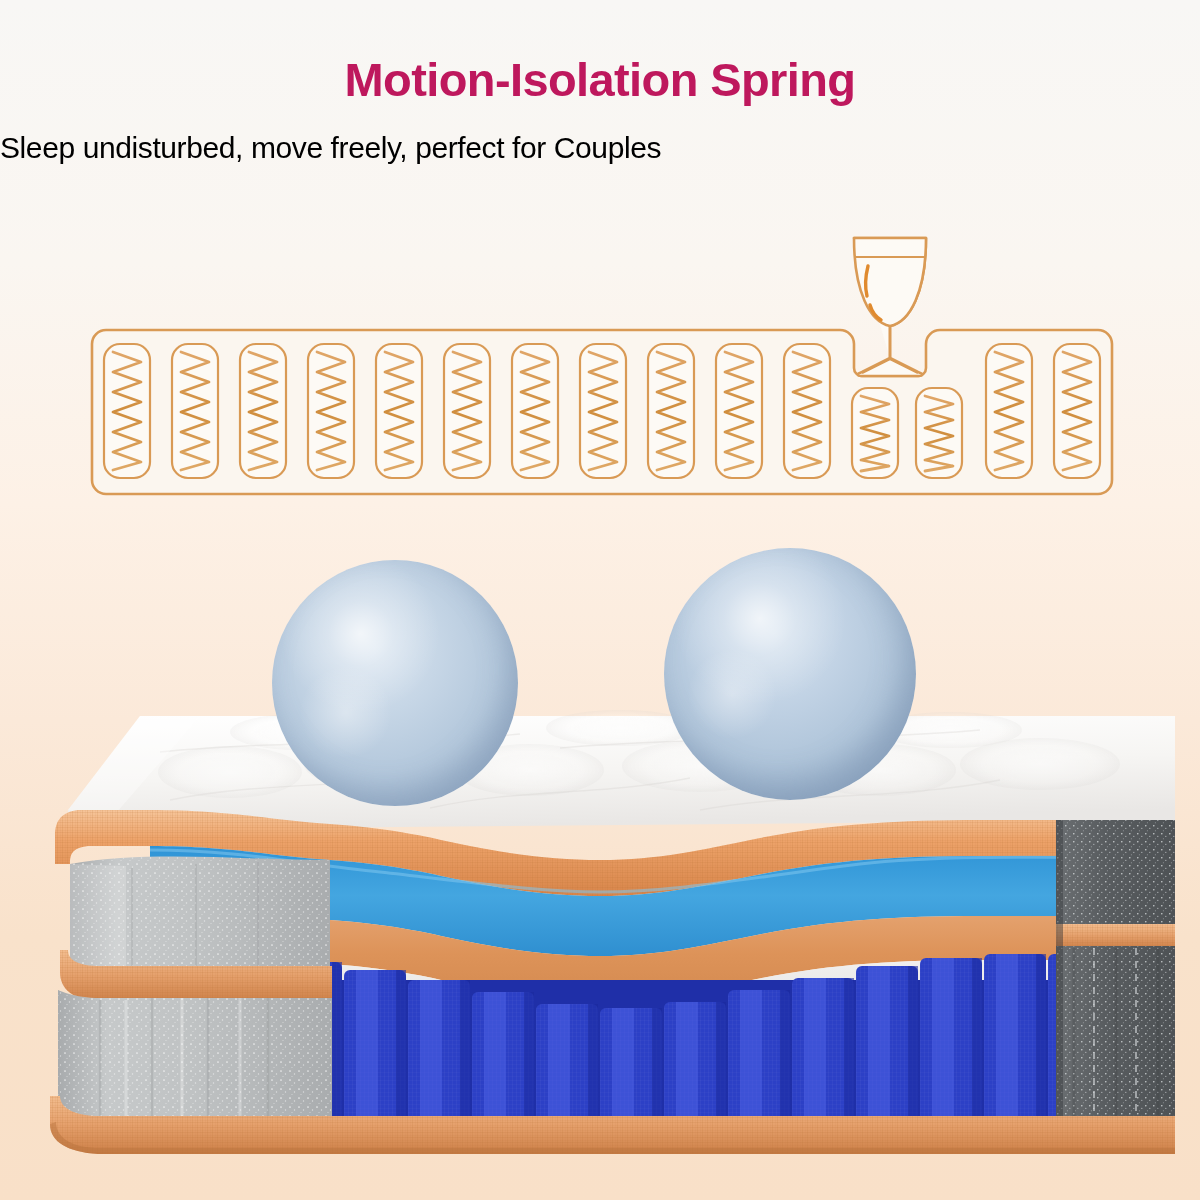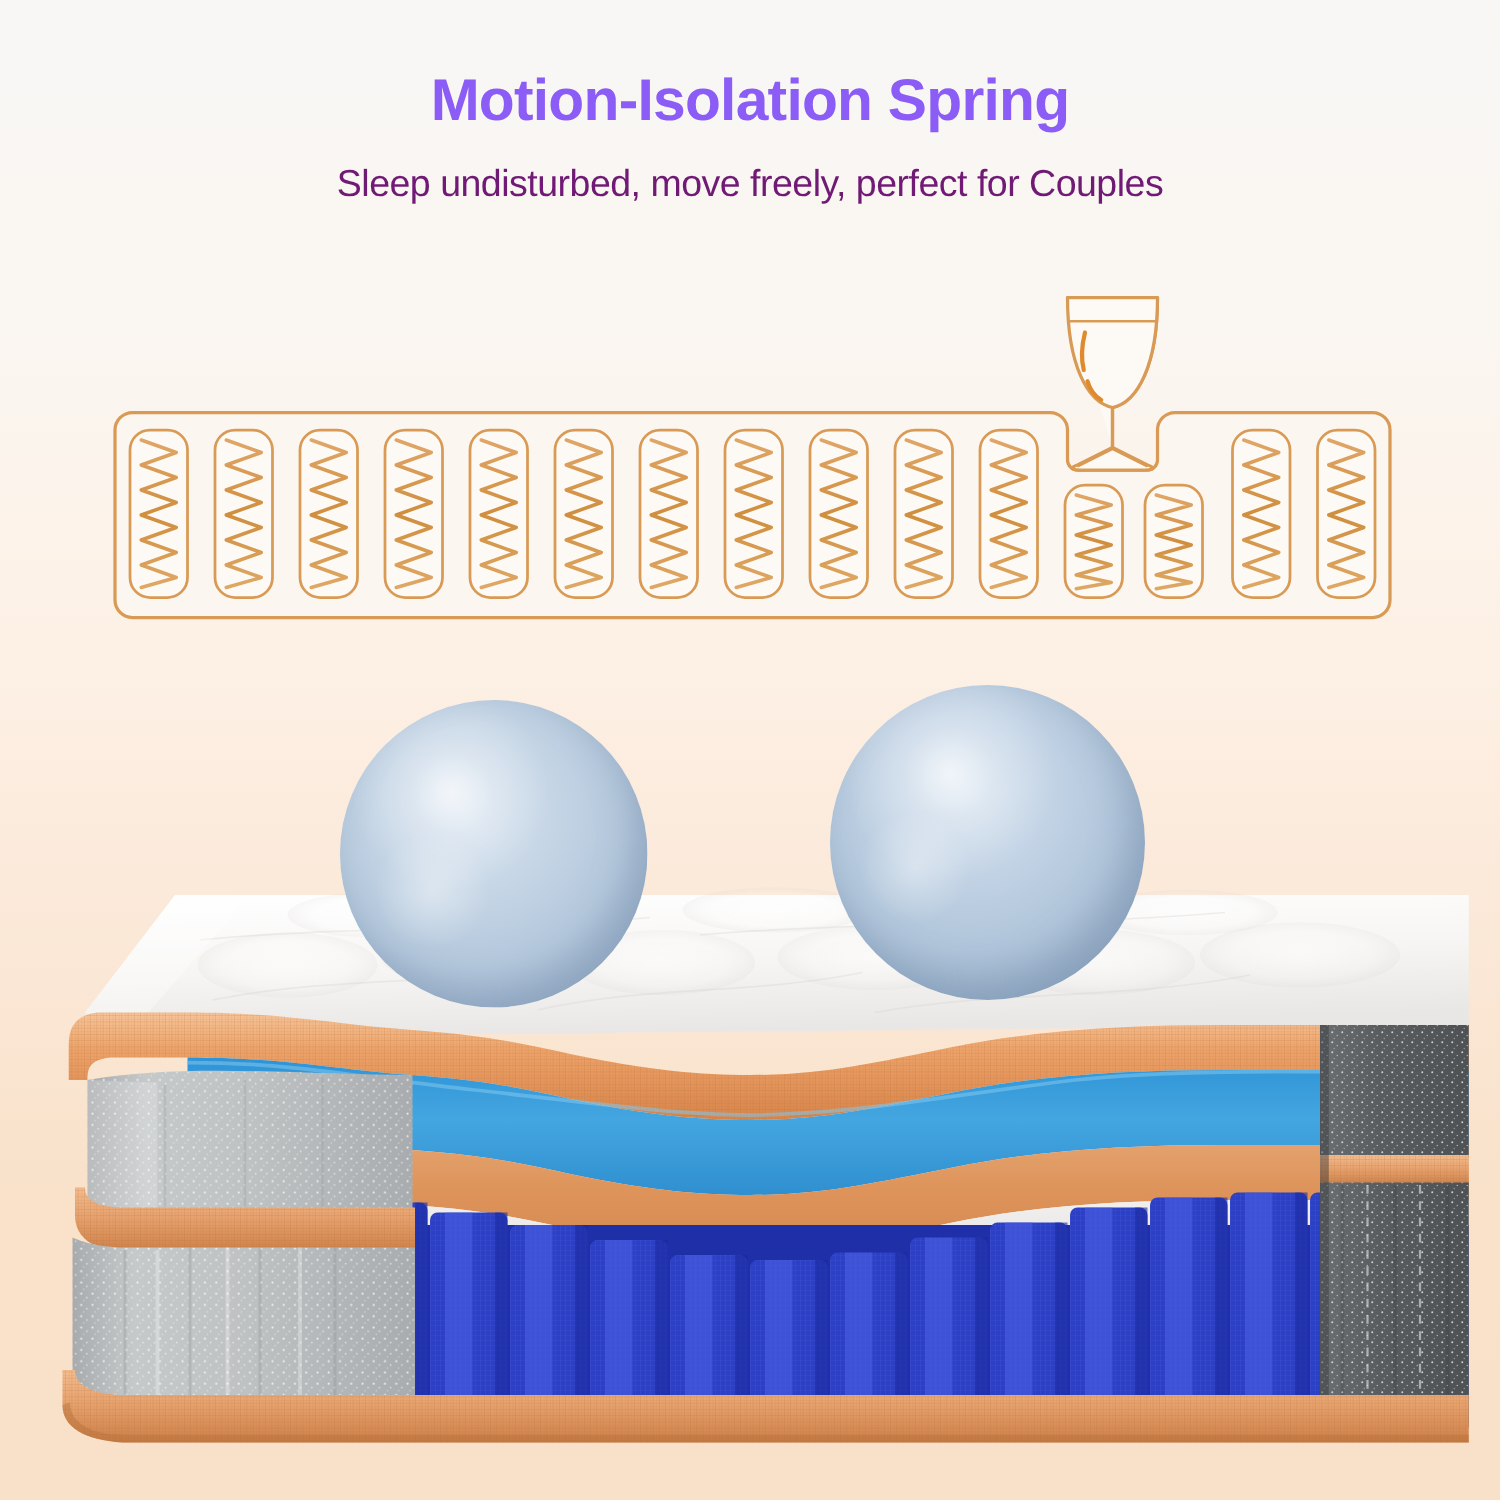--- a/index.html
+++ b/index.html
@@ -17,29 +17,28 @@
     position:relative;
   }
   .stage { position:absolute; inset:0; }
 
   
   .headline {
     position:absolute; left:0; right:0; top:52px;
     text-align:center;
     font-size:47px; font-weight:bold;
     letter-spacing:-0.6px;
-    color:#8b5cf6;
+    color:#be185d;
     white-space:nowrap;
   }
   .subhead {
     position:absolute; left:0; right:0; top:131px;
-    text-align:center;
     font-size:30px; font-weight:400;
     letter-spacing:-0.4px;
-    color:#701a75;
+    color:#000000;
     white-space:nowrap;
   }
 
   
   .spring-diagram { position:absolute; left:78px; top:222px; width:1048px; height:300px; }
   .spring-diagram svg { display:block; width:100%; height:100%; }
 
   
   .mattress { position:absolute; left:0; top:520px; width:1200px; height:680px; }
   .mattress svg { display:block; width:100%; height:100%; }

